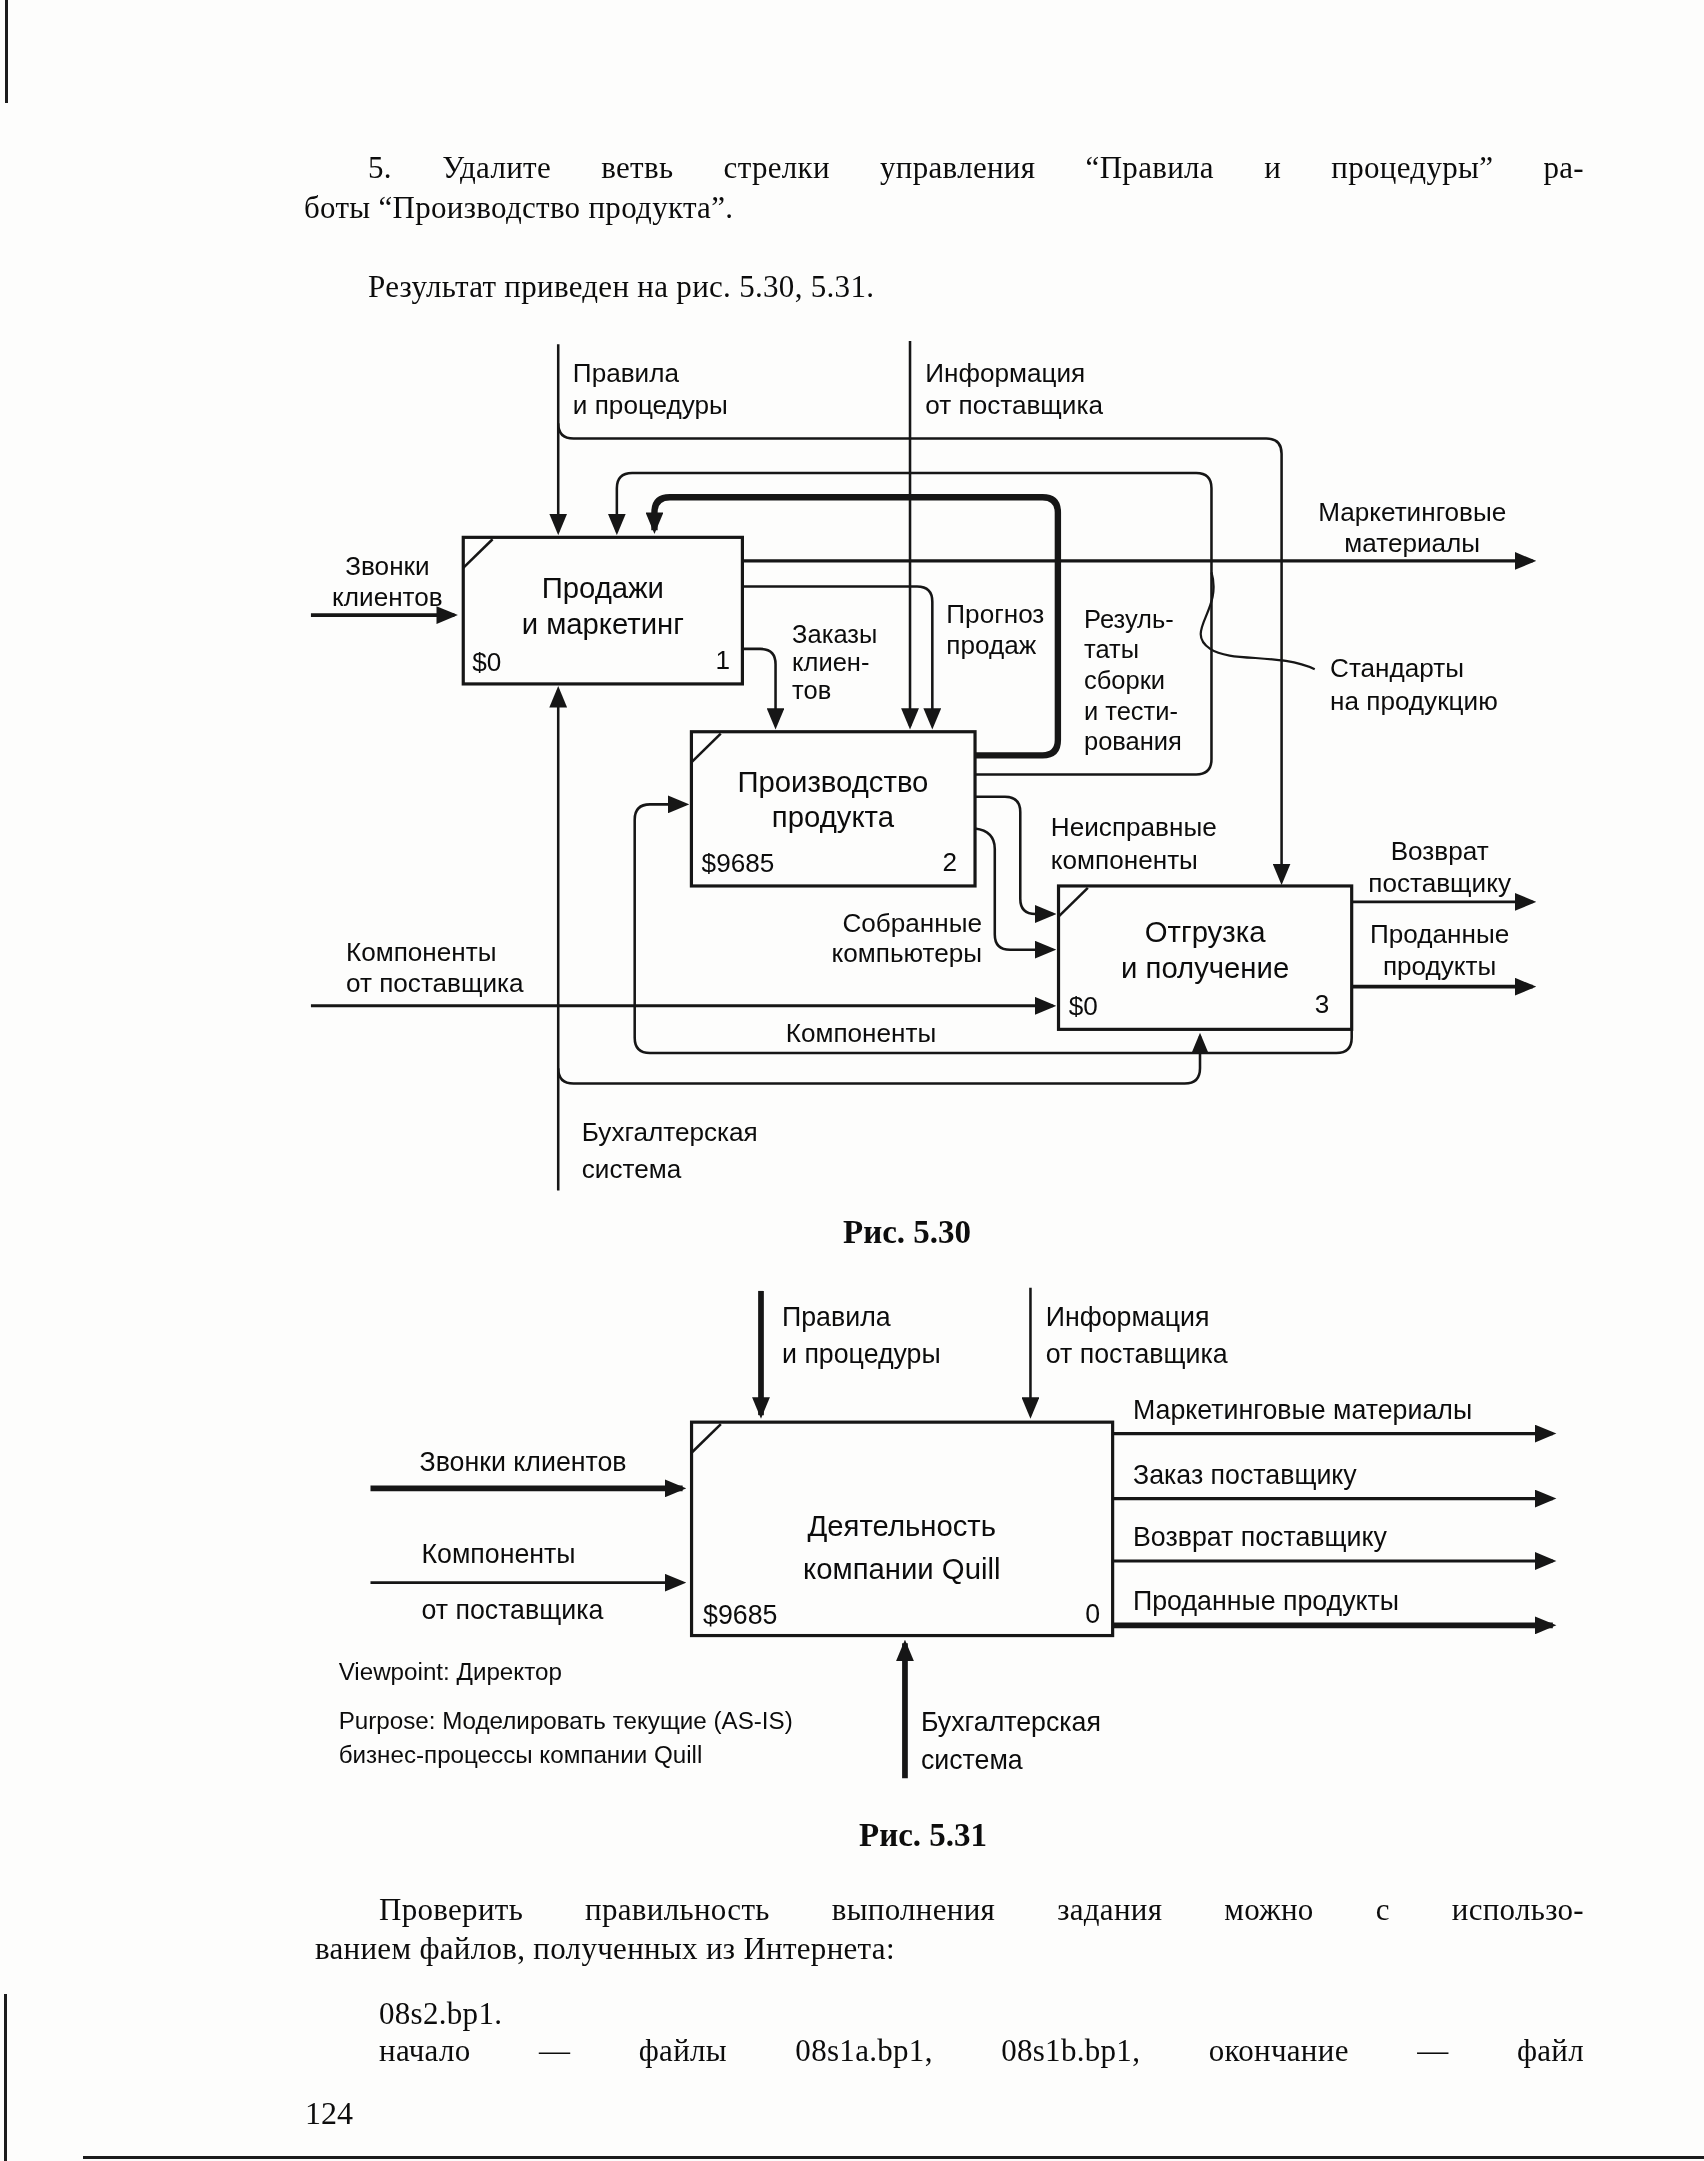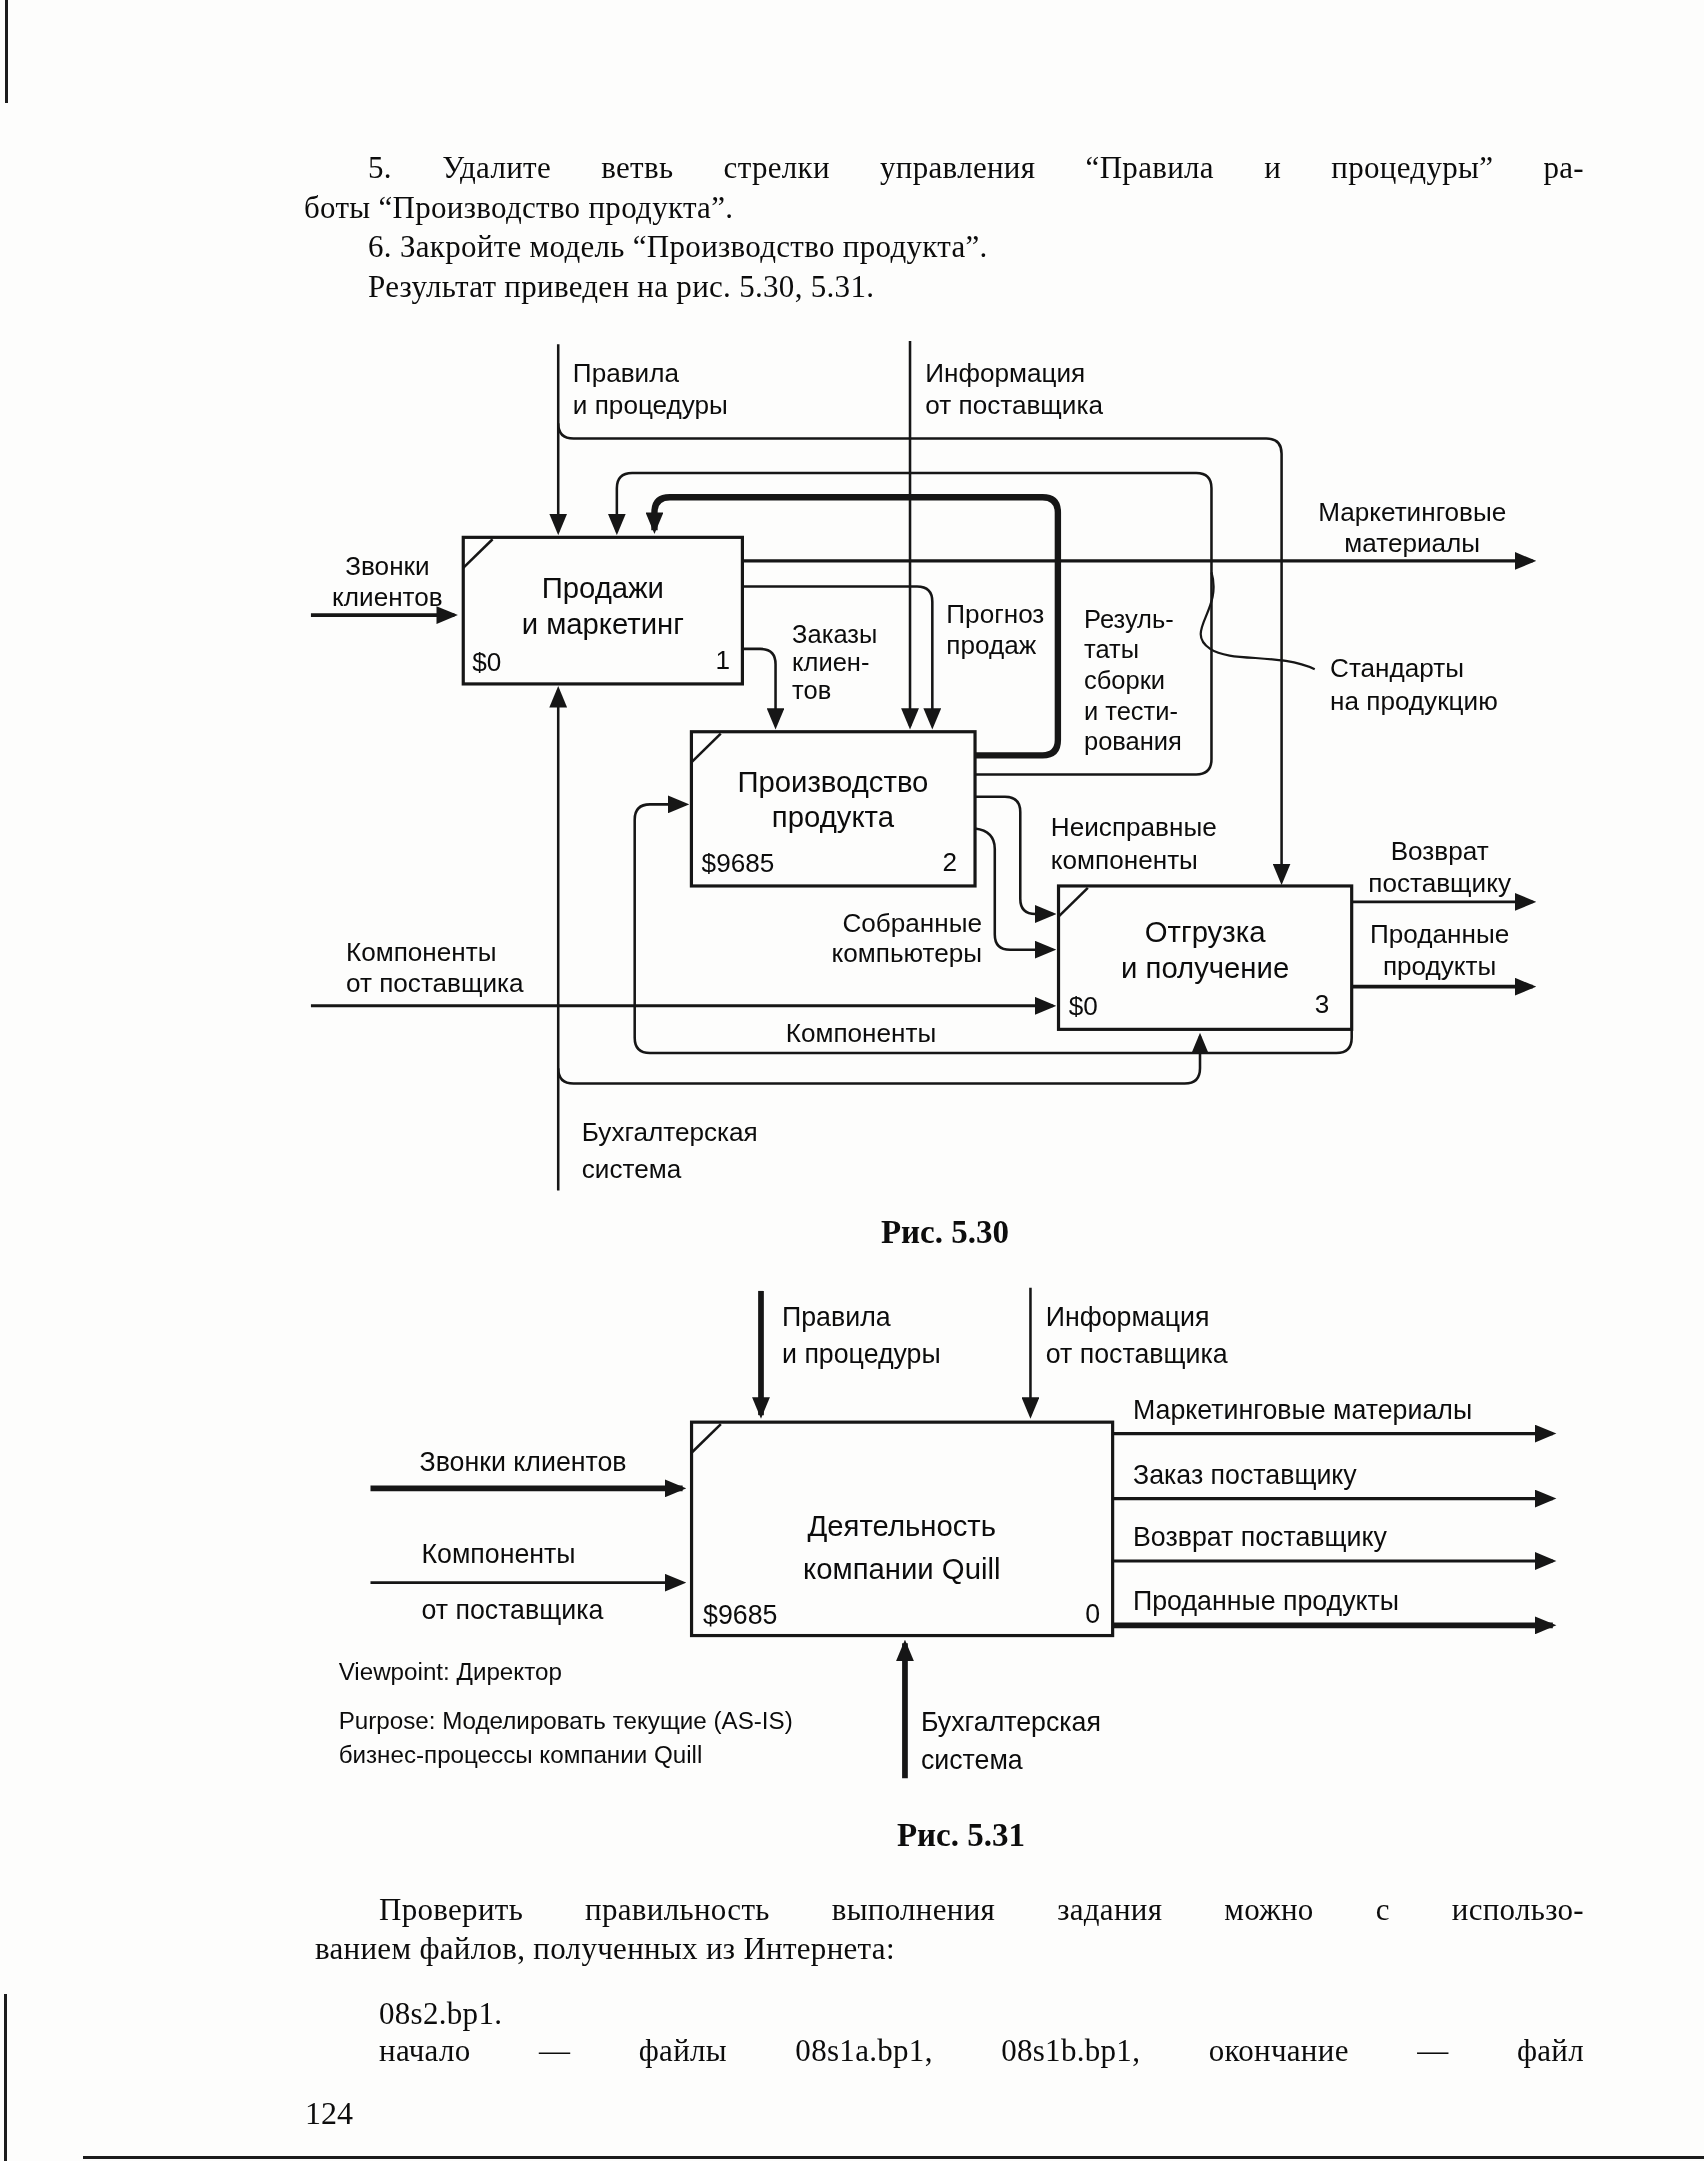--- a/index.html
+++ b/index.html
@@ -23,21 +23,21 @@
     white-space:normal;
     text-align:justify;
     -moz-text-align-last:justify;
     text-align-last:justify;
   }
   .caption{
     position:absolute;
     font-family:"Liberation Serif","DejaVu Serif",serif;
     font-weight:bold;
     font-size:33px;
-    text-align:right;
+    text-align:left;
     white-space:nowrap;
   }
   .pagenum{
     position:absolute;
     font-family:"Liberation Serif","DejaVu Serif",serif;
     font-size:32px;
   }
   svg{position:absolute;}
   svg text{
     font-family:"Liberation Sans","DejaVu Sans",sans-serif;
@@ -60,21 +60,20 @@
   .w10{stroke-width:10px;}
   .edge{position:absolute;background:#1c1c1c;}
 </style>
 </head>
 <body>
 
 <div class="page">
 
   <div class="txt just" style="left:368px;top:150px;width:1216px;">5. Удалите ветвь стрелки управления “Правила и процедуры” ра-</div>
   <div class="txt" style="left:304px;top:190px;">боты “Производство продукта”.</div>
-  <div class="txt" style="left:368px;top:229px;">6. Закройте модель “Производство продукта”.</div>
   <div class="txt" style="left:368px;top:269px;">Результат приведен на рис. 5.30, 5.31.</div>
 
   <svg style="left:268px;top:306px;" width="1437" height="905" viewBox="420 480 2254 1420">
     <defs>
       <marker id="ah1" viewBox="0 0 12 10" refX="10" refY="5" markerWidth="34" markerHeight="28" markerUnits="userSpaceOnUse" orient="auto">
         <path d="M0,0 L12,5 L0,10 Z" fill="#161616"></path>
       </marker>
     </defs>
 
     <g>

